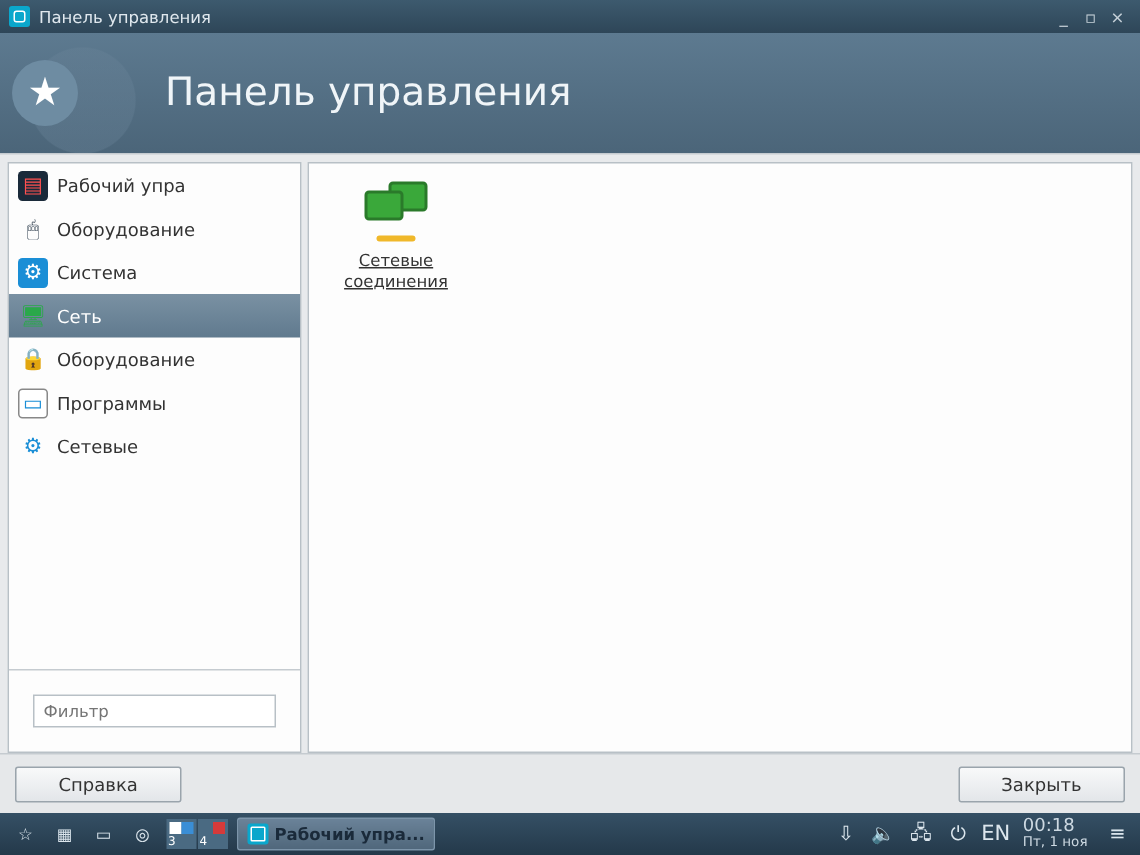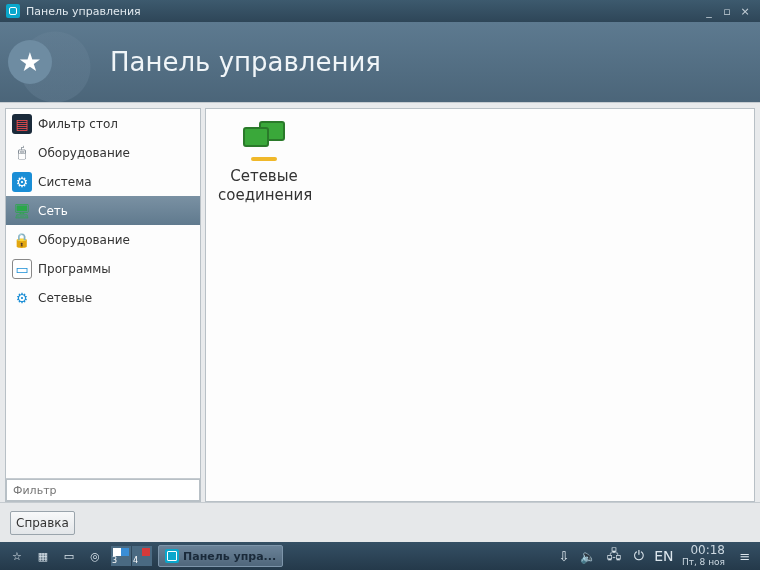--- a/index.html
+++ b/index.html
@@ -27,50 +27,50 @@
   .cat { display: flex; align-items: center; height: 29px; padding: 0 6px; font-size: 12px; color: #333; cursor: pointer; }
   .cat.sel { background: linear-gradient(#7a91a3,#607a8e); color: #fff; }
   .cat .cicon { width: 20px; height: 20px; margin-right: 6px; display:flex; align-items:center; justify-content:center; font-size:14px; border-radius:3px; }
   .ic-desktop { background:#1a2a3a; color:#ff5050; }
   .ic-hw { background:transparent; color:#2a3a4a; }
   .ic-other { background:#1a8ed6; color:#fff; }
   .ic-net { background:transparent; color:#2aa84a; position:relative; }
   .ic-sec { background:transparent; color:#f0c030; }
   .ic-prog { background:#fff; border:1px solid #888; color:#1a8ed6; }
   .ic-sys { background:transparent; color:#1a8ed6; }
-  .filter-wrap { padding: 0; border-top: 1px solid #c5cbd0; }
+  .filter-wrap { padding: 16px; border-top: 1px solid #c5cbd0; }
   .filter-input { width: 100%; height: 22px; border: 1px solid #b8c0c6; padding: 0 6px; font-size: 11px; outline: none; }
 
   
   .content { flex: 1; background: #fdfdfd; border: 1px solid #b8c0c6; margin: 5px 5px 0 4px; padding: 8px; display: flex; flex-wrap: wrap; align-content: flex-start; }
   .moditem { width: 100px; text-align: center; cursor: pointer; padding: 4px; border-radius: 3px; }
   .moditem .micon { width: 42px; height: 42px; margin: 0 auto 4px; position: relative; }
   .micon .mon1 { position:absolute; left:0; top:6px; width:26px; height:20px; background:#3aa83a; border:2px solid #2a7a2a; border-radius:3px; }
   .micon .mon2 { position:absolute; right:0; top:0; width:26px; height:20px; background:#3aa83a; border:2px solid #2a7a2a; border-radius:3px; }
   .micon .base { position:absolute; left:8px; bottom:2px; width:26px; height:4px; background:#f0b82a; border-radius:2px; }
-  .moditem .mlabel { font-size: 15px; color: #333; line-height: 1.25; }
+  .moditem .mlabel { font-size: 11px; color: #333; line-height: 1.25; text-decoration: underline; }
 
   
   .btnrow { height: 40px; display: flex; align-items: center; padding: 0 10px; background: #e6e8ea; border-top: 1px solid #c5cbd0; }
-  .btn { height: 24px; padding: 0 5px; font-size: 12px; background: linear-gradient(#f8f9fa,#e3e6e9); border: 1px solid #9aa4ac; border-radius: 2px; cursor: pointer; color:#333; }
+  .btn { height: 24px; padding: 0 28px; font-size: 12px; background: linear-gradient(#f8f9fa,#e3e6e9); border: 1px solid #9aa4ac; border-radius: 2px; cursor: pointer; color:#333; }
   .spacer { flex: 1; }
 
   
   .taskbar { height: 28px; background: linear-gradient(#355065,#24394a); display: flex; align-items: center; color: #dce6ed; font-size: 11px; padding: 0 4px; }
   .tb-btn { width: 24px; height: 24px; display:flex; align-items:center; justify-content:center; margin: 0 1px; cursor:pointer; border-radius:2px; }
   .wsw { display:flex; gap:1px; margin:0 3px; }
   .ws { width:20px; height:20px; font-size:8px; color:#fff; display:flex; align-items:flex-end; justify-content:flex-start; padding:1px; cursor:pointer; position:relative; }
   .ws1 { background:#4a6a82; } .ws2 { background:#4a6a82; }
   .ws .mini { position:absolute; top:2px; width:8px; height:8px; }
   .task-item { height: 22px; background: linear-gradient(#6a8298,#50677b); border:1px solid #7d95aa; border-radius:2px; display:flex; align-items:center; padding:0 6px; margin:0 3px; cursor:pointer; max-width:140px; font-size:11px; font-weight:bold; color:#1a2a3a; }
   .task-item .ticon { width:14px; height:14px; background:#0aa7cc; margin-right:4px; border-radius:2px; position:relative; }
   .task-item .ticon::after { content:""; position:absolute; inset:2px; border:1px solid #fff; border-radius:1px; }
   .tray { display:flex; align-items:center; gap:3px; margin-left:auto; }
   .tray .tb-btn { width:20px; font-size:13px; }
-  .clock { text-align:right; line-height:1.1; margin:0 6px 0 4px; color:#cdd9e2; }
+  .clock { text-align:left; line-height:1.1; margin:0 6px 0 4px; color:#cdd9e2; }
   .clock .time { font-size:12px; }
   .clock .date { font-size:9px; }
 </style>
 </head>
 <body>
 
 <div class="titlebar">
   <div class="title-icon"></div>
   <div class="win-title">Панель управления</div>
   <div class="win-btn">_</div>
@@ -82,21 +82,21 @@
   <div class="gear-bg"></div>
   <div class="star-badge">★</div>
   <h1>Панель управления</h1>
 </div>
 
 <div class="body">
   <div class="sidebar">
     <div class="catlist">
       <div class="cat">
         <div class="cicon ic-desktop">▤</div>
-        <span>Фильтр стол</span>
+        <span>Рабочий упра</span>
       </div>
       <div class="cat">
         <div class="cicon ic-hw">🖱</div>
         <span>Оборудование</span>
       </div>
       <div class="cat">
         <div class="cicon ic-other">⚙</div>
         <span>Система</span>
       </div>
       <div class="cat sel">
@@ -129,47 +129,48 @@
           <div class="base"></div>
       </div>
       <div class="mlabel">Сетевые соединения</div>
     </div>
   </div>
 </div>
 
 <div class="btnrow">
   <button class="btn">Справка</button>
   <div class="spacer"></div>
+  <button class="btn">Закрыть</button>
 </div>
 
 <div class="taskbar">
   <div class="tb-btn">☆</div>
   <div class="tb-btn">▦</div>
   <div class="tb-btn">▭</div>
   <div class="tb-btn">◎</div>
   <div class="wsw">
     <div class="ws ws1">
         <div class="mini" style="left:2px;background:#fff"></div>
         <div class="mini" style="right:2px;background:#3a8ed6"></div>
         <span>3</span>
       </div>
     <div class="ws ws2">
         <div class="mini" style="right:2px;background:#d63a3a"></div>
         <span>4</span>
       </div>
   </div>
   <div class="task-item">
     <div class="ticon"></div>
-    <span>Панель упра...</span>
+    <span>Рабочий упра...</span>
   </div>
   <div class="tray">
     <div class="tb-btn">⇩</div>
     <div class="tb-btn">🔈</div>
     <div class="tb-btn">🖧</div>
     <div class="tb-btn">⏻</div>
     <div class="tb-btn" style="font-size:14px;">EN</div>
     <div class="clock">
       <div class="time">00:18</div>
-      <div class="date">Пт, 8 ноя</div>
+      <div class="date">Пт, 1 ноя</div>
     </div>
     <div class="tb-btn">≡</div>
   </div>
 </div>
 
 </body></html>

